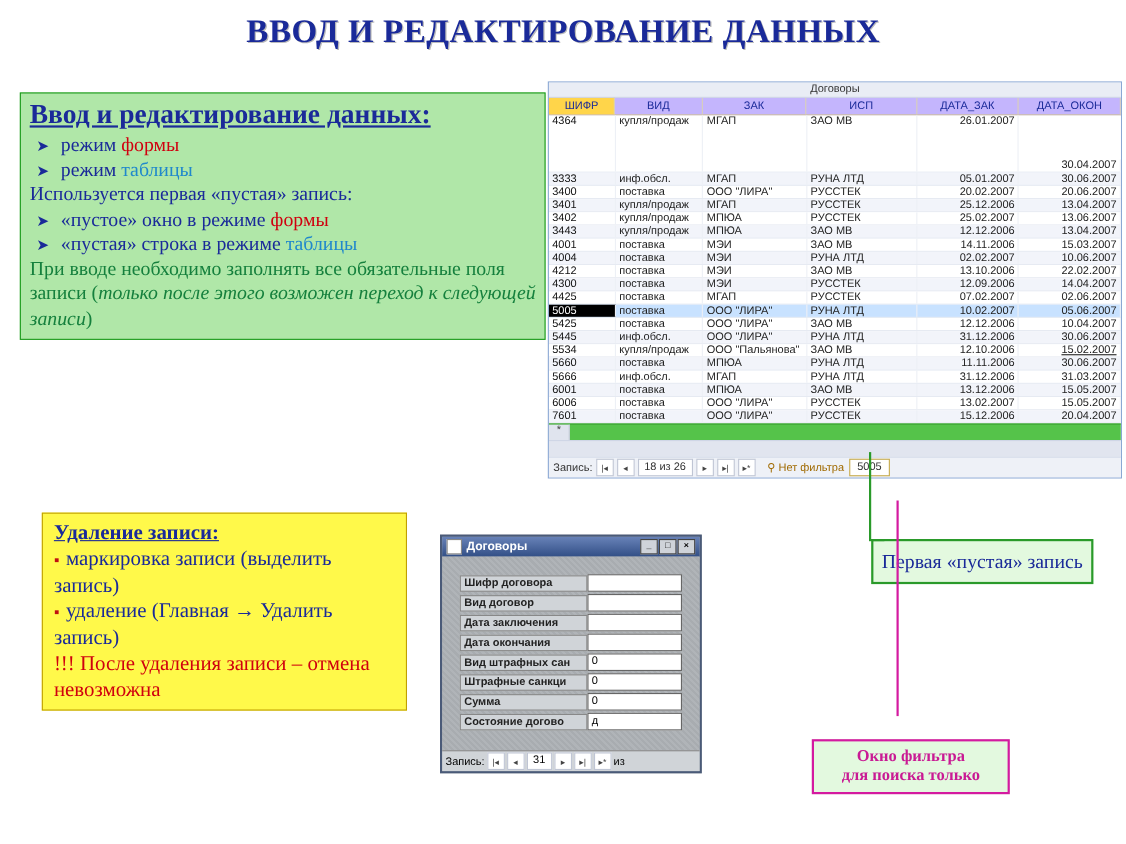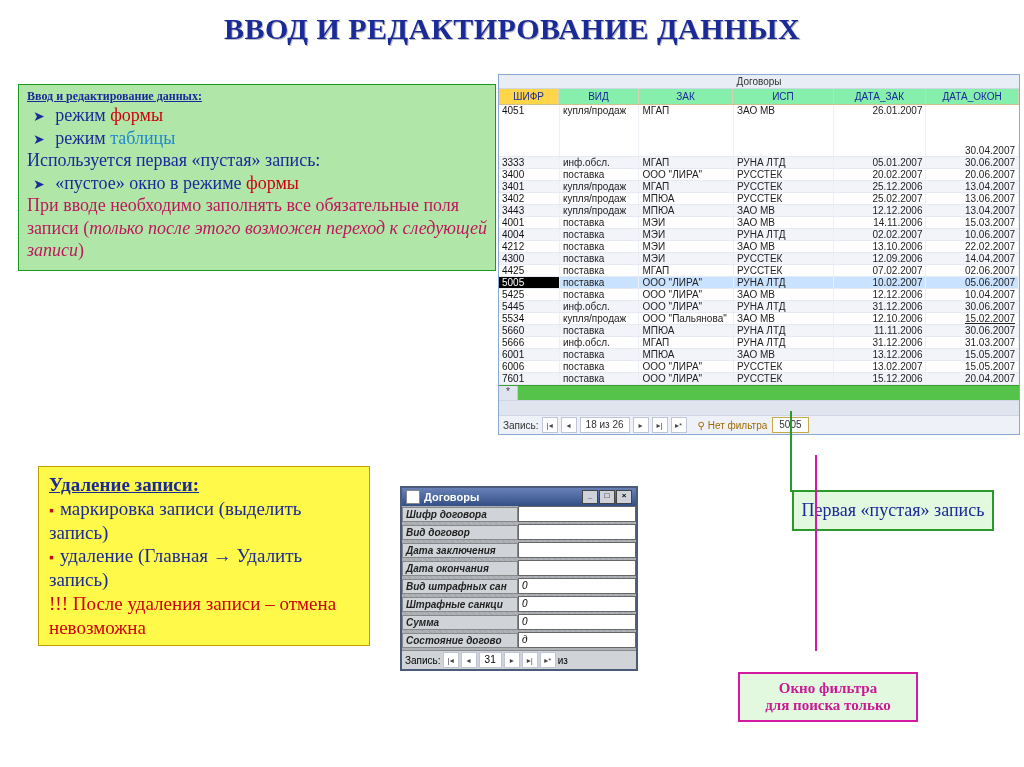--- a/index.html
+++ b/index.html
@@ -27,21 +27,21 @@
     background: #b0e7a8;
     border: 1px solid #1a9a1a;
     padding: 4px 8px 8px 8px;
     font-size: 18px;
     line-height: 1.25;
   }
   .box1 .hd {
     text-decoration: underline;
     font-weight: bold;
     color: #1a2a99;
-    font-size: 12px;
+    font-size: 25px;
   }
   .bul {
     margin-left: 6px;
     color: #1a2a99;
   }
   .tri::before {
     content: "➤";
     color: #1a2a99;
     margin-right: 6px;
     font-size: 14px;
@@ -76,21 +76,21 @@
   }
   .ds-title {
     background: #e9edf5;
     color:#333;
     text-align:center;
     border-bottom:1px solid #cfd6e6;
     padding:1px 0;
   }
   .ds-head {
     display:flex;
-    background:#86efac;
+    background:#c4b5fd;
     border-bottom:1px solid #d0c090;
   }
   .ds-head .c {
     border-right:1px solid #d9d0b8;
     padding:2px 2px;
     color:#1a2a99;
     text-align:center;
     white-space:nowrap;
     overflow:hidden;
   }
@@ -126,21 +126,21 @@
     border:2px solid #4a5a78;background:#aeb2b6;
     font-family:Arial,sans-serif;font-size:11px;
   }
   .formtitle{
     background:linear-gradient(#6882b8,#324f86);color:#fff;
     padding:2px 4px;font-weight:bold;display:flex;align-items:center;
   }
   .formtitle .icon{width:12px;height:12px;background:#fff;border:1px solid #888;margin-right:4px;}
   .formtitle .gap{flex:1;}
   .winbtn{width:14px;height:12px;background:#cfd3d9;border:1px solid #444;margin-left:1px;font-size:8px;text-align:center;line-height:10px;color:#000;}
-  .formbody{padding:0;background:repeating-linear-gradient(45deg,#b0b4b8,#b0b4b8 2px,#a8acb0 2px,#a8acb0 4px);font-style:italic;}
+  .formbody{padding:16px;background:repeating-linear-gradient(45deg,#b0b4b8,#b0b4b8 2px,#a8acb0 2px,#a8acb0 4px);}
   .frow{display:flex;margin-bottom:2px;align-items:center;}
   .flbl{width:108px;background:#d0d4d8;border:1px solid #888;padding:1px 3px;font-weight:bold;color:#222;font-size:10px;white-space:nowrap;overflow:hidden;}
   .fval{flex:1;background:#fff;border:1px solid #666;height:14px;padding:0 3px;font-size:10px;line-height:14px;}
   .formnav{background:#d0d4d8;border-top:1px solid #888;padding:1px 3px;display:flex;align-items:center;gap:2px;font-size:10px;}
 
   
   .callout-g{
     position:absolute;right:30px;top:490px;width:190px;
     border:2px solid #2a9a2a;background:#e3f9df;text-align:center;
     color:#1a2a99;font-size:18px;padding:8px 4px;
@@ -163,21 +163,24 @@
   <div class="bul tri">
     <span>режим </span><span class="red">формы</span>
   </div>
   <div class="bul tri">
     <span>режим </span><span class="blue">таблицы</span>
   </div>
   <div style="color:#1a2a99;">Используется первая «пустая» запись:</div>
   <div class="bul tri">
     <span>«пустое» окно в режиме </span><span class="red">формы</span>
   </div>
-  <div style="color:#be185d;">
+  <div class="bul tri">
+    <span>«пустая» строка в режиме </span><span class="blue">таблицы</span>
+  </div>
+  <div style="color:#15803d;">
     <span>При вводе необходимо заполнять все обязательные поля записи (</span><span class="it">только после этого возможен переход к следующей записи</span><span>)</span>
   </div>
 </div>
 
 <div class="box2">
   <div class="hd">Удаление записи:</div>
   <div class="sq" style="color:#1a2a99;"><span>маркировка записи (выделить запись)</span></div>
   <div class="sq" style="color:#1a2a99;"><span>удаление (Главная → Удалить запись)</span></div>
   <div class="red">!!! После удаления записи – отмена невозможна</div>
 </div>
@@ -187,21 +190,21 @@
   <div class="ds-head">
     <div class="c c0">ШИФР</div>
     <div class="c c1">ВИД</div>
     <div class="c c2">ЗАК</div>
     <div class="c c3">ИСП</div>
     <div class="c c4">ДАТА_ЗАК</div>
     <div class="c c5">ДАТА_ОКОН</div>
   </div>
   <div class="ds-body" id="dsbody">
       <div class="row">
-        <div class="c c0">4051</div>
+        <div class="c c0">4364</div>
         <div class="c c1">купля/продаж</div>
         <div class="c c2">МГАП</div>
         <div class="c c3">ЗАО МВ</div>
         <div class="c c4" style="text-align: right;">26.01.2007</div>
         <div class="c c5" style="text-align: right; margin-top: 40px;">30.04.2007</div>
       </div>
       <div class="row">
         <div class="c c0">3333</div>
         <div class="c c1">инф.обсл.</div>
         <div class="c c2">МГАП</div>

